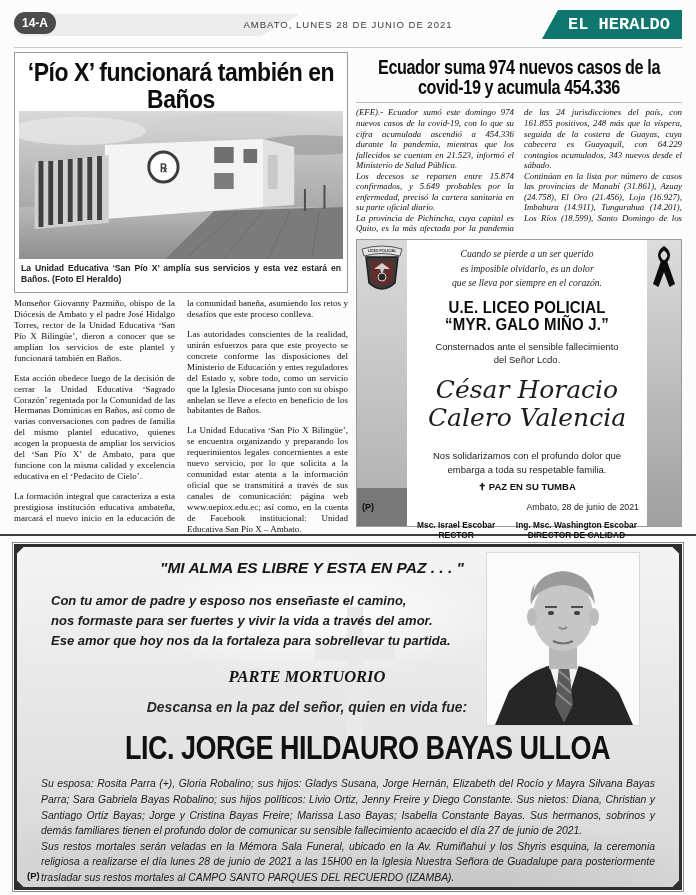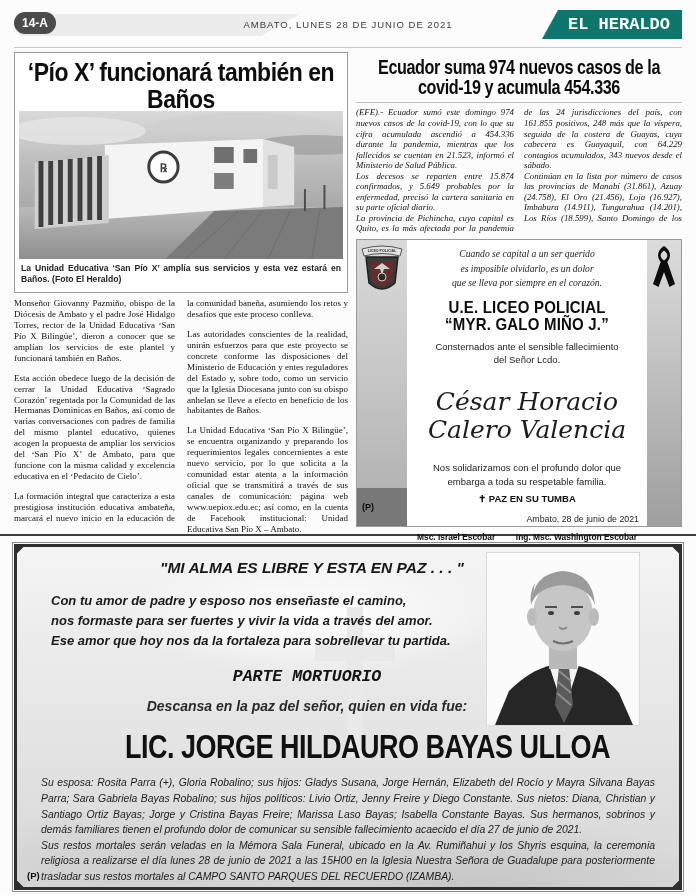--- a/index.html
+++ b/index.html
@@ -59,21 +59,21 @@
   .obit-strip-r{width:34px;flex:none;background:linear-gradient(#dcdcdc,#b7b7b7 60%,#9f9f9f);
     display:flex;justify-content:center;}
   .obit-center{flex:1;padding:7px 8px 5px 8px;text-align:center;display:flex;flex-direction:column;}
   .obit-quote{font-style:italic;font-size:9.6px;line-height:1.5;color:#222;}
   .ornament{margin:3px auto 4px auto;}
   .inst{font-family:"Liberation Sans",sans-serif;font-weight:bold;font-size:15px;
     line-height:1.18;letter-spacing:0.2px;color:#0c0c0c;transform:scaleY(1.1);}
   .obit-intro{font-family:"Liberation Sans",sans-serif;font-size:9.5px;line-height:1.4;
     margin-top:7px;color:#222;}
   .obit-name{font-family:"DejaVu Serif",serif;font-style:italic;font-size:25px;
-    line-height:1.15;margin-top:21px;color:#1c1c1c;}
+    line-height:1.15;margin-top:9px;color:#1c1c1c;}
   .obit-condolence{font-family:"Liberation Sans",sans-serif;font-size:9.5px;line-height:1.5;
     margin-top:16px;color:#222;}
   .rest-line{font-family:"Liberation Sans",sans-serif;font-weight:bold;font-size:9.5px;
     margin-top:3px;color:#111;}
   .obit-date{font-family:"Liberation Sans",sans-serif;font-size:8.8px;text-align:right;
     margin-top:10px;color:#222;}
   .signatures{display:flex;justify-content:space-between;margin-top:8px;padding:0 2px;}
   .sig{font-family:"Liberation Sans",sans-serif;font-weight:bold;font-size:8.4px;
     line-height:1.3;color:#111;text-align:center;}
 
@@ -93,21 +93,21 @@
   .corner.tl{left:-7px;top:-7px}.corner.tr{right:-7px;top:-7px}
   .corner.bl{left:-7px;bottom:-7px}.corner.br{right:-7px;bottom:-7px}
   .bg-cross{position:absolute;left:330px;top:60px;width:16px;height:150px;background:#e9e9e9;}
   .bg-cross::after{content:"";position:absolute;left:-32px;top:38px;width:80px;height:16px;background:#e9e9e9;}
   .portrait{position:absolute;right:40px;top:6px;width:152px;height:172px;background:#fff;
     box-shadow:0 0 0 1px #dadada;}
   .fam-epigraph{font-family:"Liberation Sans",sans-serif;font-weight:bold;font-style:italic;
     font-size:15.5px;text-align:center;width:470px;margin:12px 0 0 60px;color:#161616;position:relative;}
   .fam-verse{font-family:"Liberation Sans",sans-serif;font-weight:bold;font-style:italic;
     font-size:13px;line-height:1.55;margin:14px 0 0 34px;color:#1b1b1b;position:relative;width:430px;}
-  .fam-section-title{font-family:Liberation Mono, monospace;font-weight:bold;font-style:italic;
+  .fam-section-title{font-family:Liberation Serif, serif;font-weight:bold;font-style:italic;
     font-size:16.5px;text-align:center;width:500px;margin:16px 0 12px 40px;color:#141414;position:relative;}
   .fam-leadin{font-family:"Liberation Sans",sans-serif;font-style:italic;font-weight:bold;
     font-size:14px;text-align:center;width:500px;margin:5px 0 0 40px;color:#2a2a2a;position:relative;}
   .fam-name{font-family:"Liberation Sans",sans-serif;font-weight:bold;
     font-size:27px;letter-spacing:-0.5px;transform:scaleY(1.25);transform-origin:left top;
     margin:14px 0 0 108px;color:#111;position:relative;white-space:nowrap;}
   .fam-body{font-family:"Liberation Sans",sans-serif;font-style:italic;font-size:10.4px;
     line-height:1.5;text-align:justify;margin:16px 24px 0 24px;color:#1d1d1d;position:relative;}
   .fam-body p{margin:0;}
   .fam-date{font-family:"Liberation Sans",sans-serif;font-style:italic;font-size:9.5px;
@@ -208,21 +208,21 @@
           <polygon points="22,20 30,26 24,26 22,32 20,26 14,26" fill="#cfcfcf"></polygon>
           <circle cx="22" cy="34" r="4" fill="#2a2a2a" stroke="#cfcfcf" stroke-width="1"></circle>
         </svg>
         <div class="strip-bottom">
           <span class="paid-mark">(P)</span>
         </div>
       </div>
 
       <div class="obit-center">
         <div class="obit-quote">
-          <div>Cuando se capital a un ser querido</div>
+          <div>Cuando se pierde a un ser querido</div>
           <div>es imposible olvidarlo, es un dolor</div>
           <div>que se lleva por siempre en el corazón.</div>
         </div>
         <svg class="ornament" width="110" height="10" viewBox="0 0 110 10">
           <line x1="0" y1="5" x2="38" y2="5" stroke="#333" stroke-width="1"></line>
           <path d="M40,5 q4,-6 8,0 q4,6 8,0 q4,-6 8,0 q4,6 8,0" fill="none" stroke="#333" stroke-width="1.2"></path>
           <line x1="72" y1="5" x2="110" y2="5" stroke="#333" stroke-width="1"></line>
         </svg>
         <div class="inst">U.E. LICEO POLICIAL</div>
         <div class="inst">“MYR. GALO MIÑO J.”</div>

